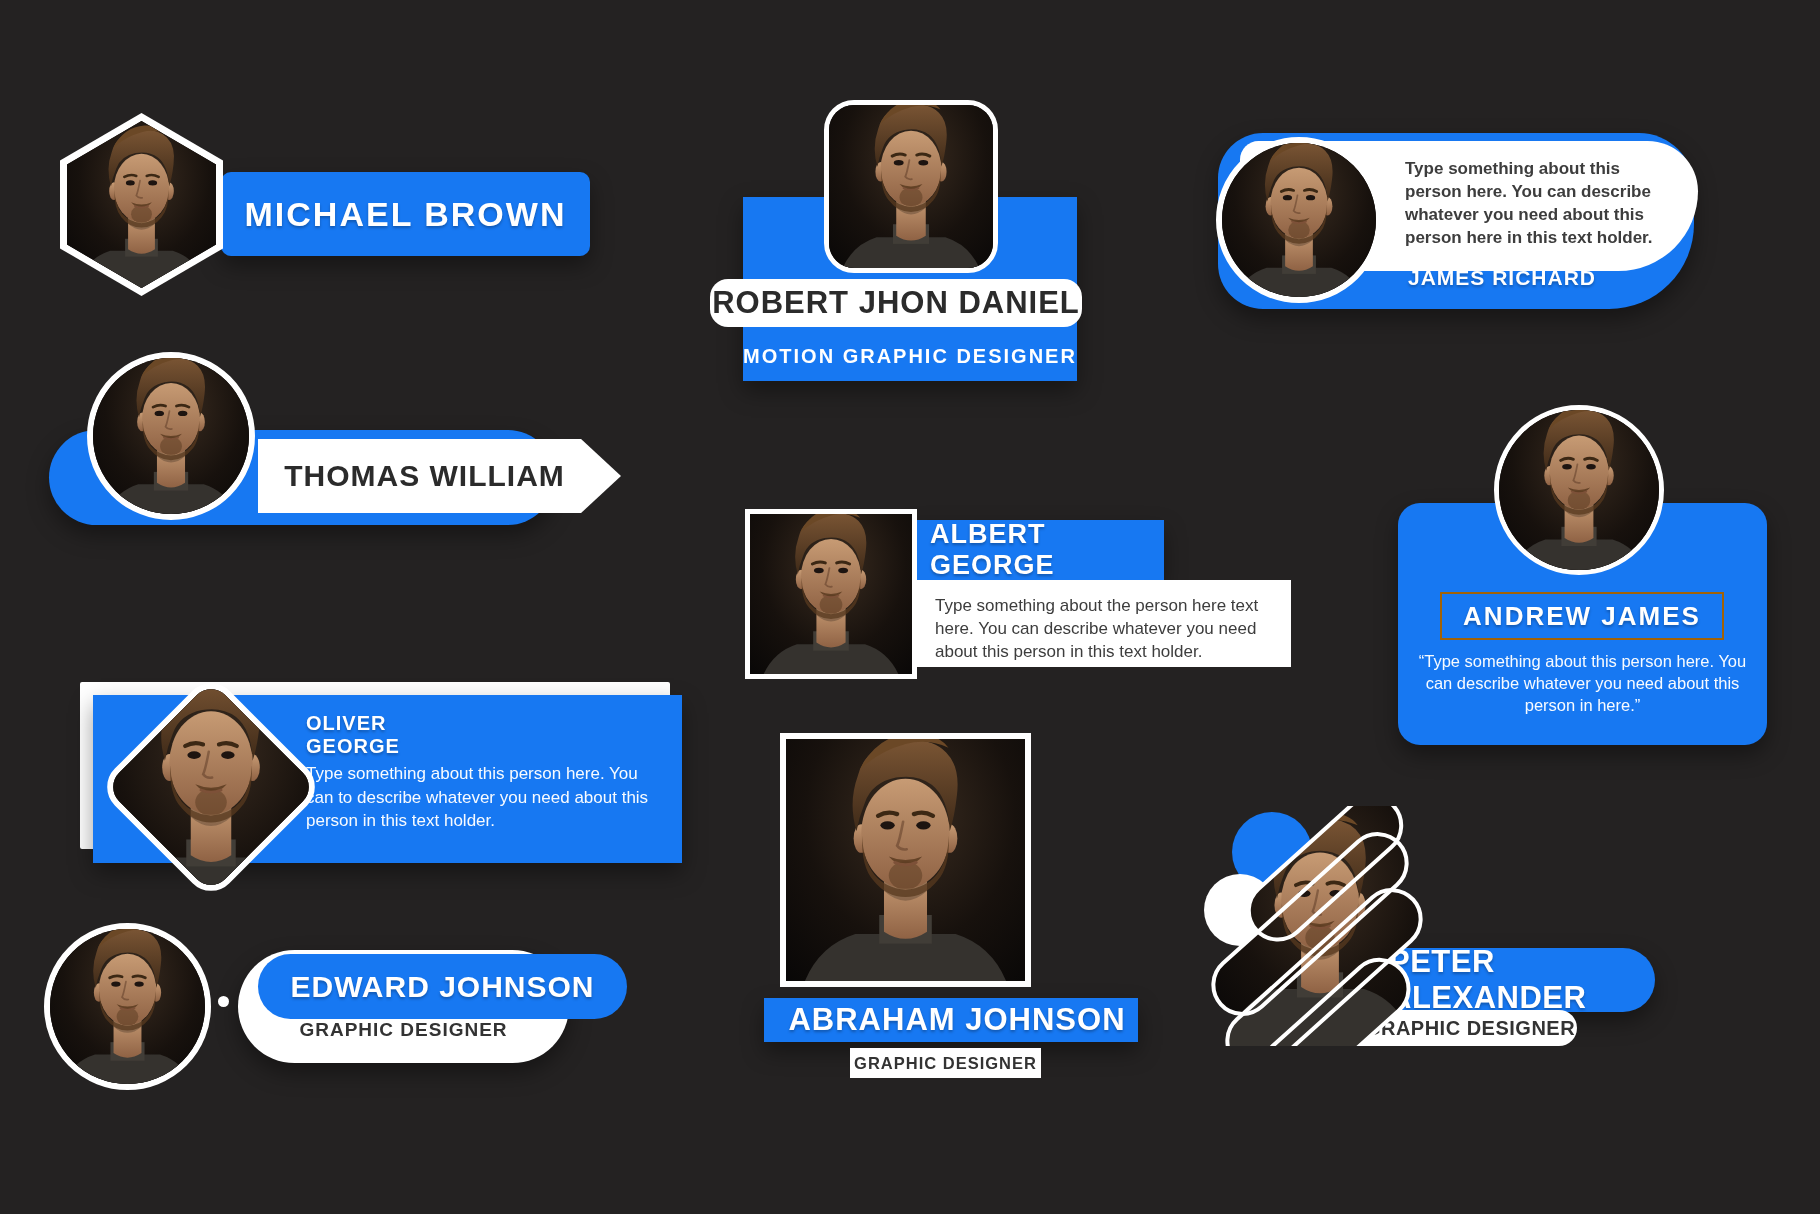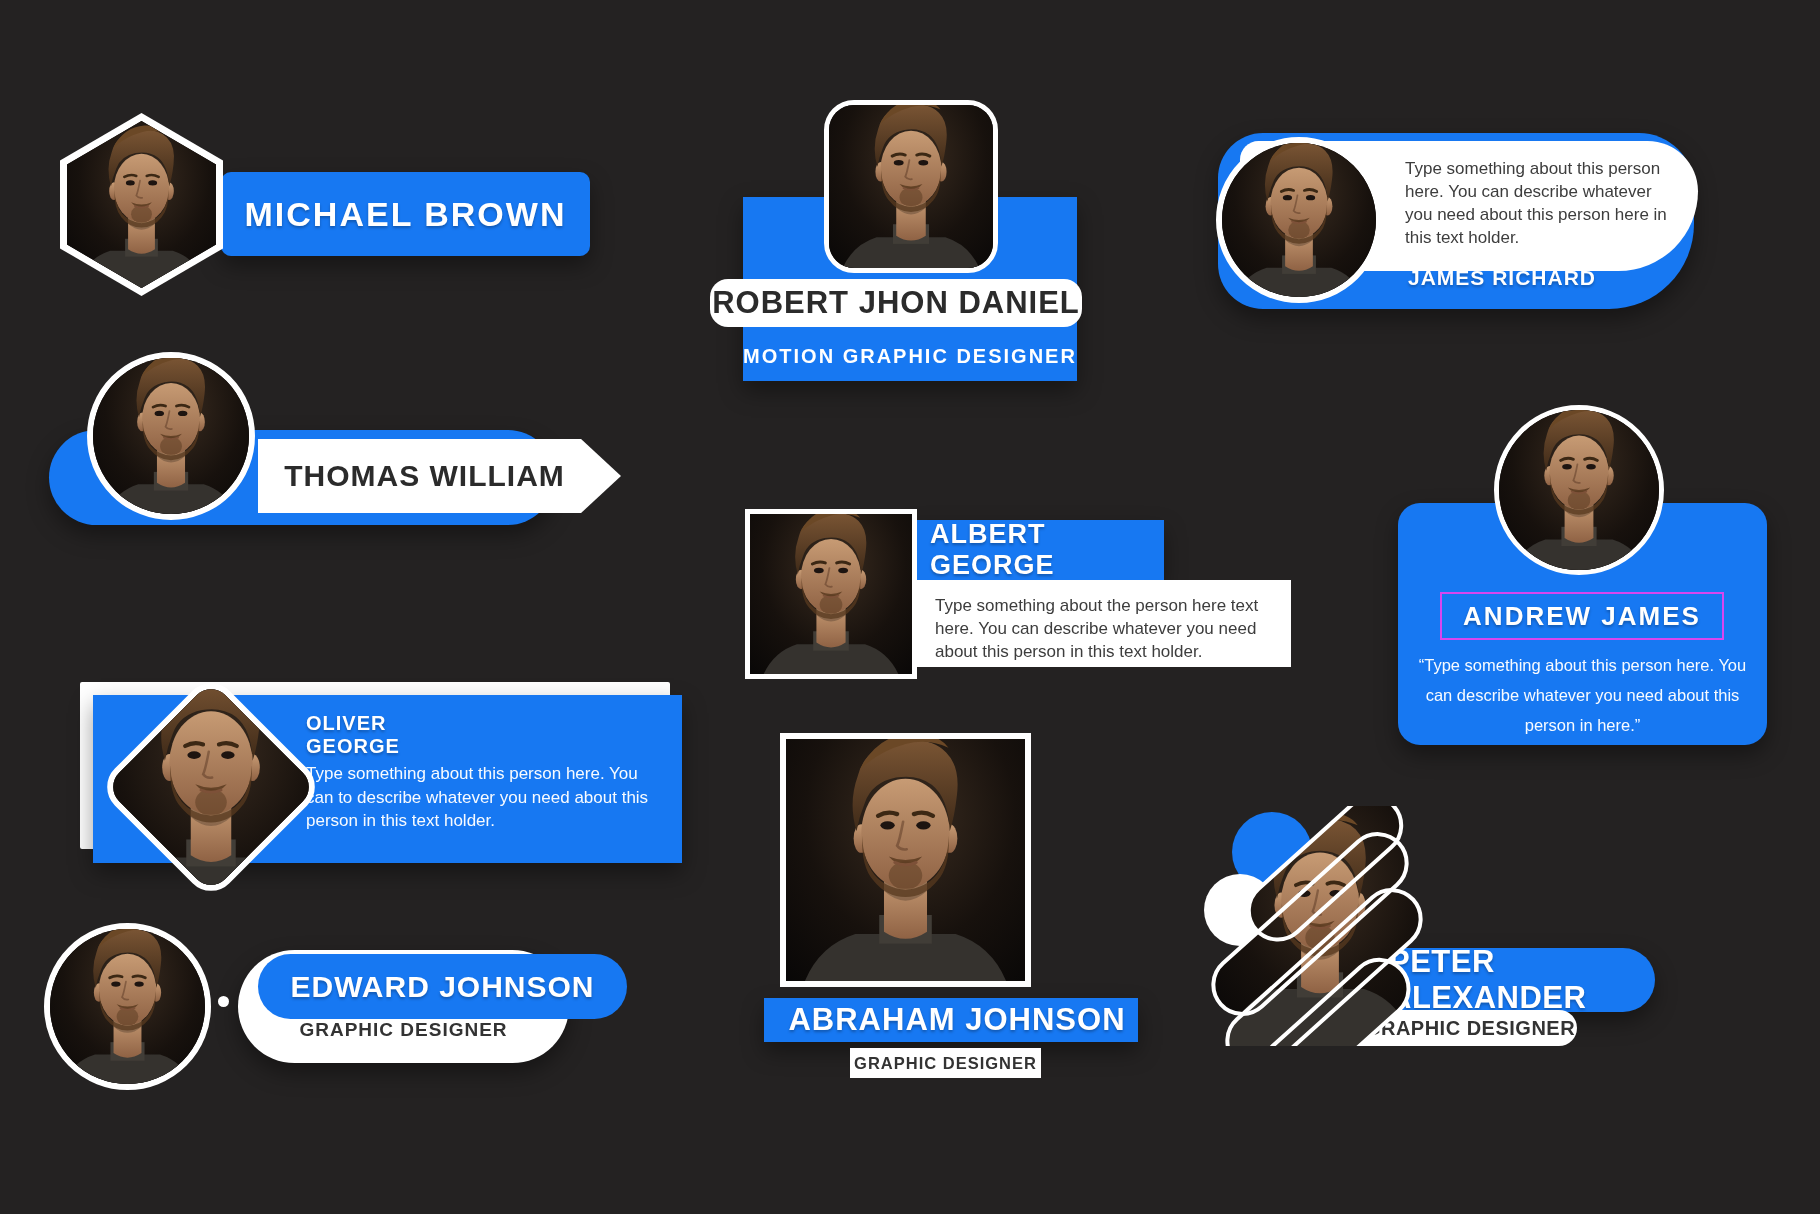--- a/index.html
+++ b/index.html
@@ -27,21 +27,21 @@
   #rb-white{left:710px;top:279px;width:372px;height:48px;background:#fff;font-size:31px;letter-spacing:1px;border-radius:18px;}
   #rb-role{left:743px;top:341px;width:334px;height:30px;color:#fff;font-weight:700;font-size:20px;letter-spacing:2px;}
 
   
   #jr-blue{left:1218px;top:133px;width:476px;height:176px;background:#1778F2;
            border-radius:45px 55px 85px 45px;}
   #jr-white{left:1240px;top:141px;width:458px;height:130px;background:#fff;
             border-radius:22px 60px 95px 0;}
   #jr-circle{left:1216px;top:137px;width:154px;height:154px;border:6px solid #fff;border-radius:50%;
              overflow:hidden;background:#0a0808;}
-  #jr-para{left:1405px;top:157px;width:262px;color:#3d3d3d;font-size:17px;line-height:23px;font-weight:400;}
+  #jr-para{left:1405px;top:157px;width:262px;color:#3d3d3d;font-size:17px;line-height:23px;font-weight:700;}
   #jr-name{left:1408px;top:266px;width:280px;font-size:21px;letter-spacing:1px;}
 
   
   #tw-pill{left:49px;top:430px;width:506px;height:95px;background:#1778F2;border-radius:48px;}
   #tw-arrow{left:258px;top:439px;width:363px;height:74px;background:#fff;
             clip-path:polygon(0 0,89% 0,100% 50%,89% 100%,0 100%);
             font-size:30px;letter-spacing:1px;padding-right:30px;box-sizing:border-box;}
   #tw-circle{left:87px;top:352px;width:156px;height:156px;border:6px solid #fff;border-radius:50%;
              overflow:hidden;background:#0a0808;}
 
@@ -59,24 +59,24 @@
   #ag-blue{left:906px;top:520px;width:258px;height:60px;background:#1778F2;
            display:flex;align-items:center;padding-left:24px;box-sizing:border-box;
            font-size:27px;letter-spacing:1px;}
   #ag-white{left:915px;top:580px;width:376px;height:87px;background:#fff;}
   #ag-para{left:935px;top:594px;width:342px;color:#3d3d3d;font-size:17px;line-height:23px;font-weight:500;}
 
   
   #aj-card{left:1398px;top:503px;width:369px;height:242px;background:#1778F2;border-radius:22px;}
   #aj-circle{left:1494px;top:405px;width:160px;height:160px;border:5px solid #fff;border-radius:50%;
              overflow:hidden;background:#0a0808;}
-  #aj-namebox{left:1440px;top:592px;width:280px;height:44px;border:2px solid #d946ef;
+  #aj-namebox{left:1440px;top:592px;width:280px;height:44px;border:2px solid #a16207;
               font-size:26px;letter-spacing:2px;}
   #aj-quote{left:1412px;top:650px;width:341px;text-align:center;color:rgba(255,255,255,.97);
-            font-size:16.5px;line-height:30px;}
+            font-size:16.5px;line-height:22px;}
 
   
   #ej-circle{left:44px;top:923px;width:155px;height:155px;border:6px solid #fff;border-radius:50%;
              overflow:hidden;background:#0a0808;}
   #ej-dot{left:218px;top:996px;width:11px;height:11px;background:#fff;border-radius:50%;}
   #ej-white{left:238px;top:950px;width:331px;height:113px;background:#fff;border-radius:57px;}
   #ej-blue{left:258px;top:954px;width:369px;height:65px;background:#1778F2;border-radius:33px;
            font-size:30px;letter-spacing:1px;}
   #ej-role{left:238px;top:1019px;width:331px;color:#333;font-weight:700;font-size:19px;
            letter-spacing:1px;text-align:center;}

